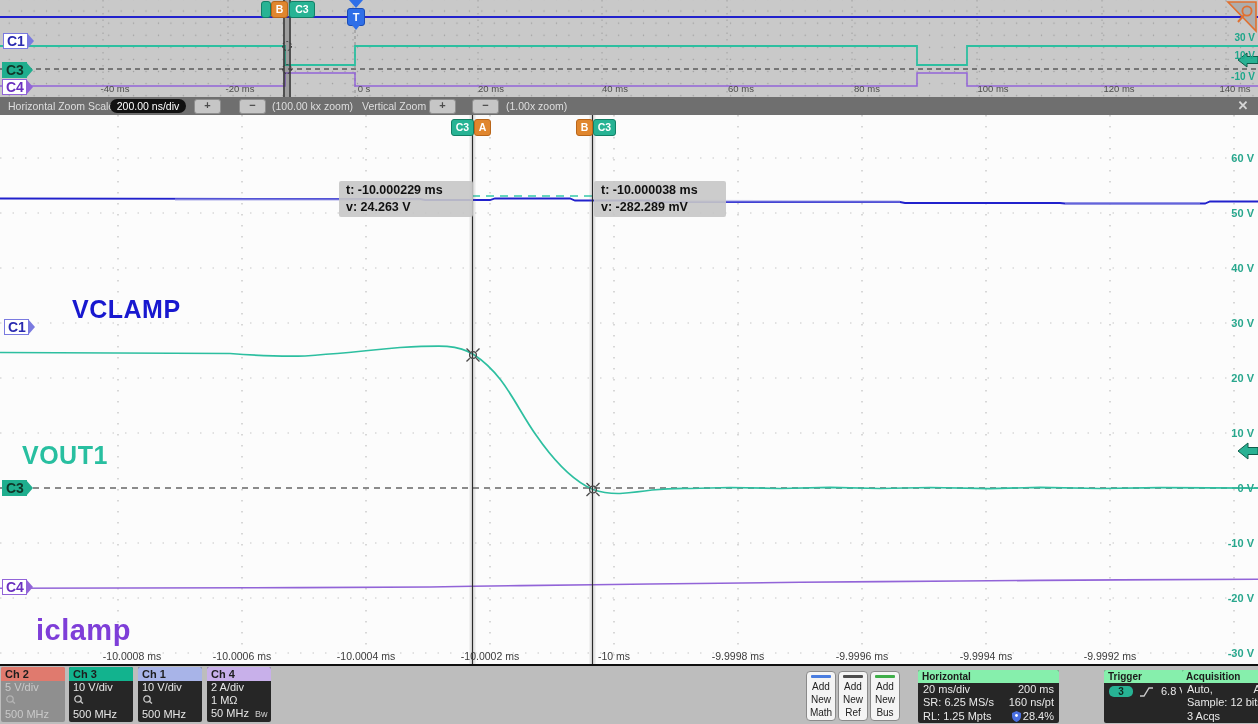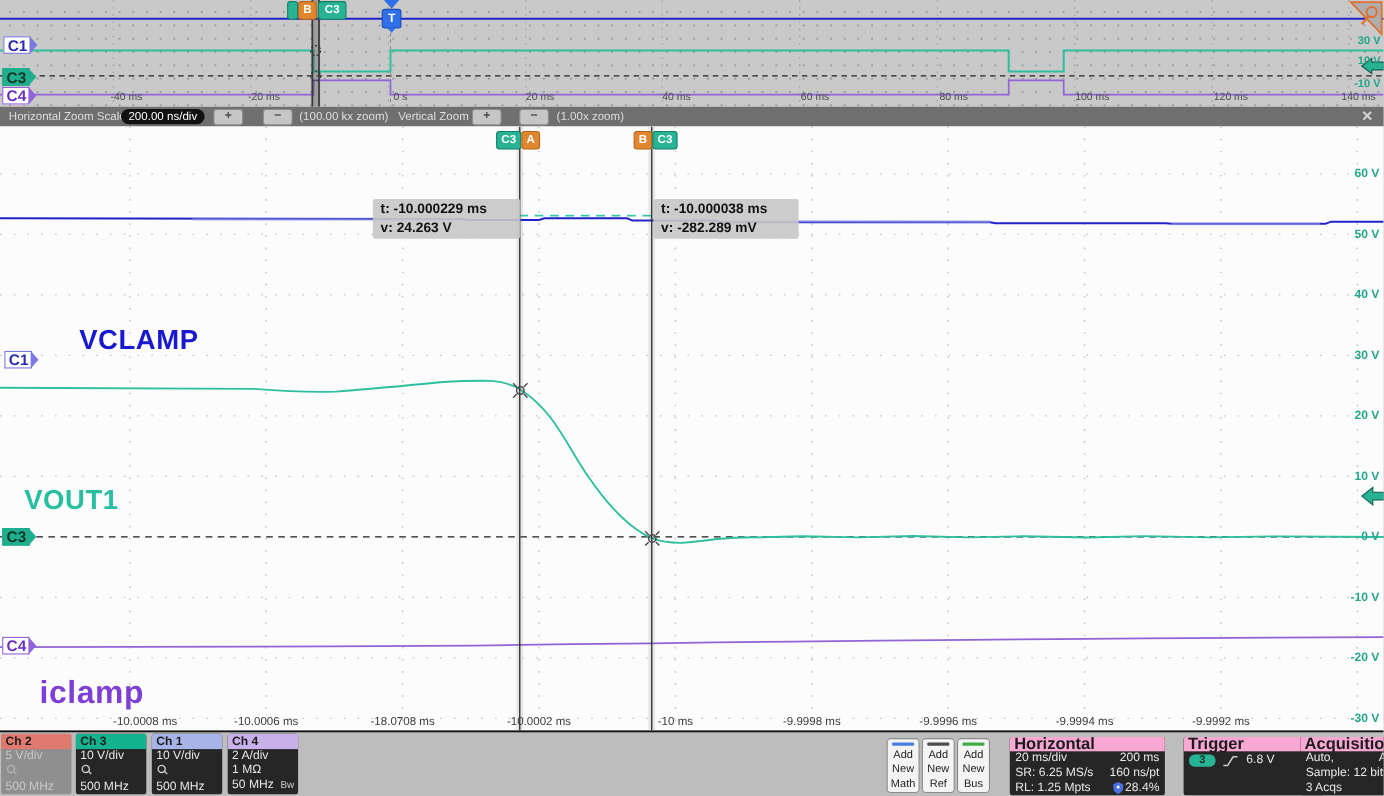--- a/index.html
+++ b/index.html
@@ -67,21 +67,21 @@
   .chan .row{padding-left:4px;font-size:11px;line-height:13px;color:#e6e6e6;white-space:nowrap;}
   .chan.dim{background:#8f8f8f;}
   .chan.dim .row{color:#c9c9c9;}
   .bwico{font-size:9px;color:#cfcfcf;margin-left:6px;}
 
   .addbtn{position:absolute;top:5px;width:28px;height:48px;background:#f4f4f4;border:1px solid #8a8a8a;
     border-radius:4px;text-align:center;font-size:10px;color:#222;line-height:13px;overflow:hidden;}
   .addbtn .clr{width:20px;height:3px;margin:3px auto 2px auto;border-radius:1px;}
 
   .panel{position:absolute;top:4px;height:53px;background:#262626;border-radius:2px;overflow:hidden;}
-  .panel .hdr{height:13px;line-height:13px;background:#f9a8d4;color:#1b1b1b;font-size:15px;font-weight:bold;padding-left:4px;}
+  .panel .hdr{height:13px;line-height:13px;background:#86efac;color:#1b1b1b;font-size:10px;font-weight:bold;padding-left:4px;}
   .panel .row{display:flex;justify-content:space-between;padding:0 5px;font-size:11px;line-height:13.3px;color:#e8e8e8;white-space:nowrap;}
   .trigpill{display:inline-block;width:24px;height:11px;line-height:11px;background:#27b394;border-radius:5px;
     color:#0d2a20;font-size:10px;font-weight:bold;text-align:center;margin-top:1px;}
 </style>
 </head>
 <body>
 
 <div class="screen">
 
   <div class="overview">
@@ -253,21 +253,21 @@
     <span class="y-volt" style="top:202px;">30 V</span>
     <span class="y-volt" style="top:257px;">20 V</span>
     <span class="y-volt" style="top:312px;">10 V</span>
     <span class="y-volt" style="top:367px;">0 V</span>
     <span class="y-volt" style="top:422px;">-10 V</span>
     <span class="y-volt" style="top:477px;">-20 V</span>
     <span class="y-volt" style="top:532px;">-30 V</span>
 
     <span class="x-time" style="left:132px;">-10.0008 ms</span>
     <span class="x-time" style="left:242px;">-10.0006 ms</span>
-    <span class="x-time" style="left:366px;">-18.0708 ms</span>
+    <span class="x-time" style="left:366px;">-10.0004 ms</span>
     <span class="x-time" style="left:490px;">-10.0002 ms</span>
     <span class="x-time" style="left:614px;">-10 ms</span>
     <span class="x-time" style="left:738px;">-9.9998 ms</span>
     <span class="x-time" style="left:862px;">-9.9996 ms</span>
     <span class="x-time" style="left:986px;">-9.9994 ms</span>
     <span class="x-time" style="left:1110px;">-9.9992 ms</span>
   </div>
 
   <div class="statusbar">
 
@@ -342,21 +342,21 @@
         <span style="display:flex;align-items:center;gap:2px;">
           <svg width="9" height="11">
               <path d="M4.5 0 L9 2 V5 Q9 9 4.5 11 Q0 9 0 5 V2 Z" fill="#4a6fe0"></path>
               <circle cx="4.5" cy="4.5" r="1.4" fill="#fff"></circle>
             </svg>
           <span>28.4%</span>
         </span>
       </div>
     </div>
 
-    <div class="panel" style="left:1076px;width:128px;">
+    <div class="panel" style="left:1104px;width:128px;">
       <div class="hdr">Trigger</div>
       <div class="row" style="justify-content:flex-start;gap:7px;padding-top:2px;">
         <span class="trigpill">3</span>
         <svg width="14" height="12" style="margin-top:1px;">
             <polyline points="0,10 4,10 9,2 13,2" stroke="#c9c9c9" stroke-width="1.4" fill="none"></polyline>
           </svg>
         <span>6.8 V</span>
       </div>
     </div>
 

